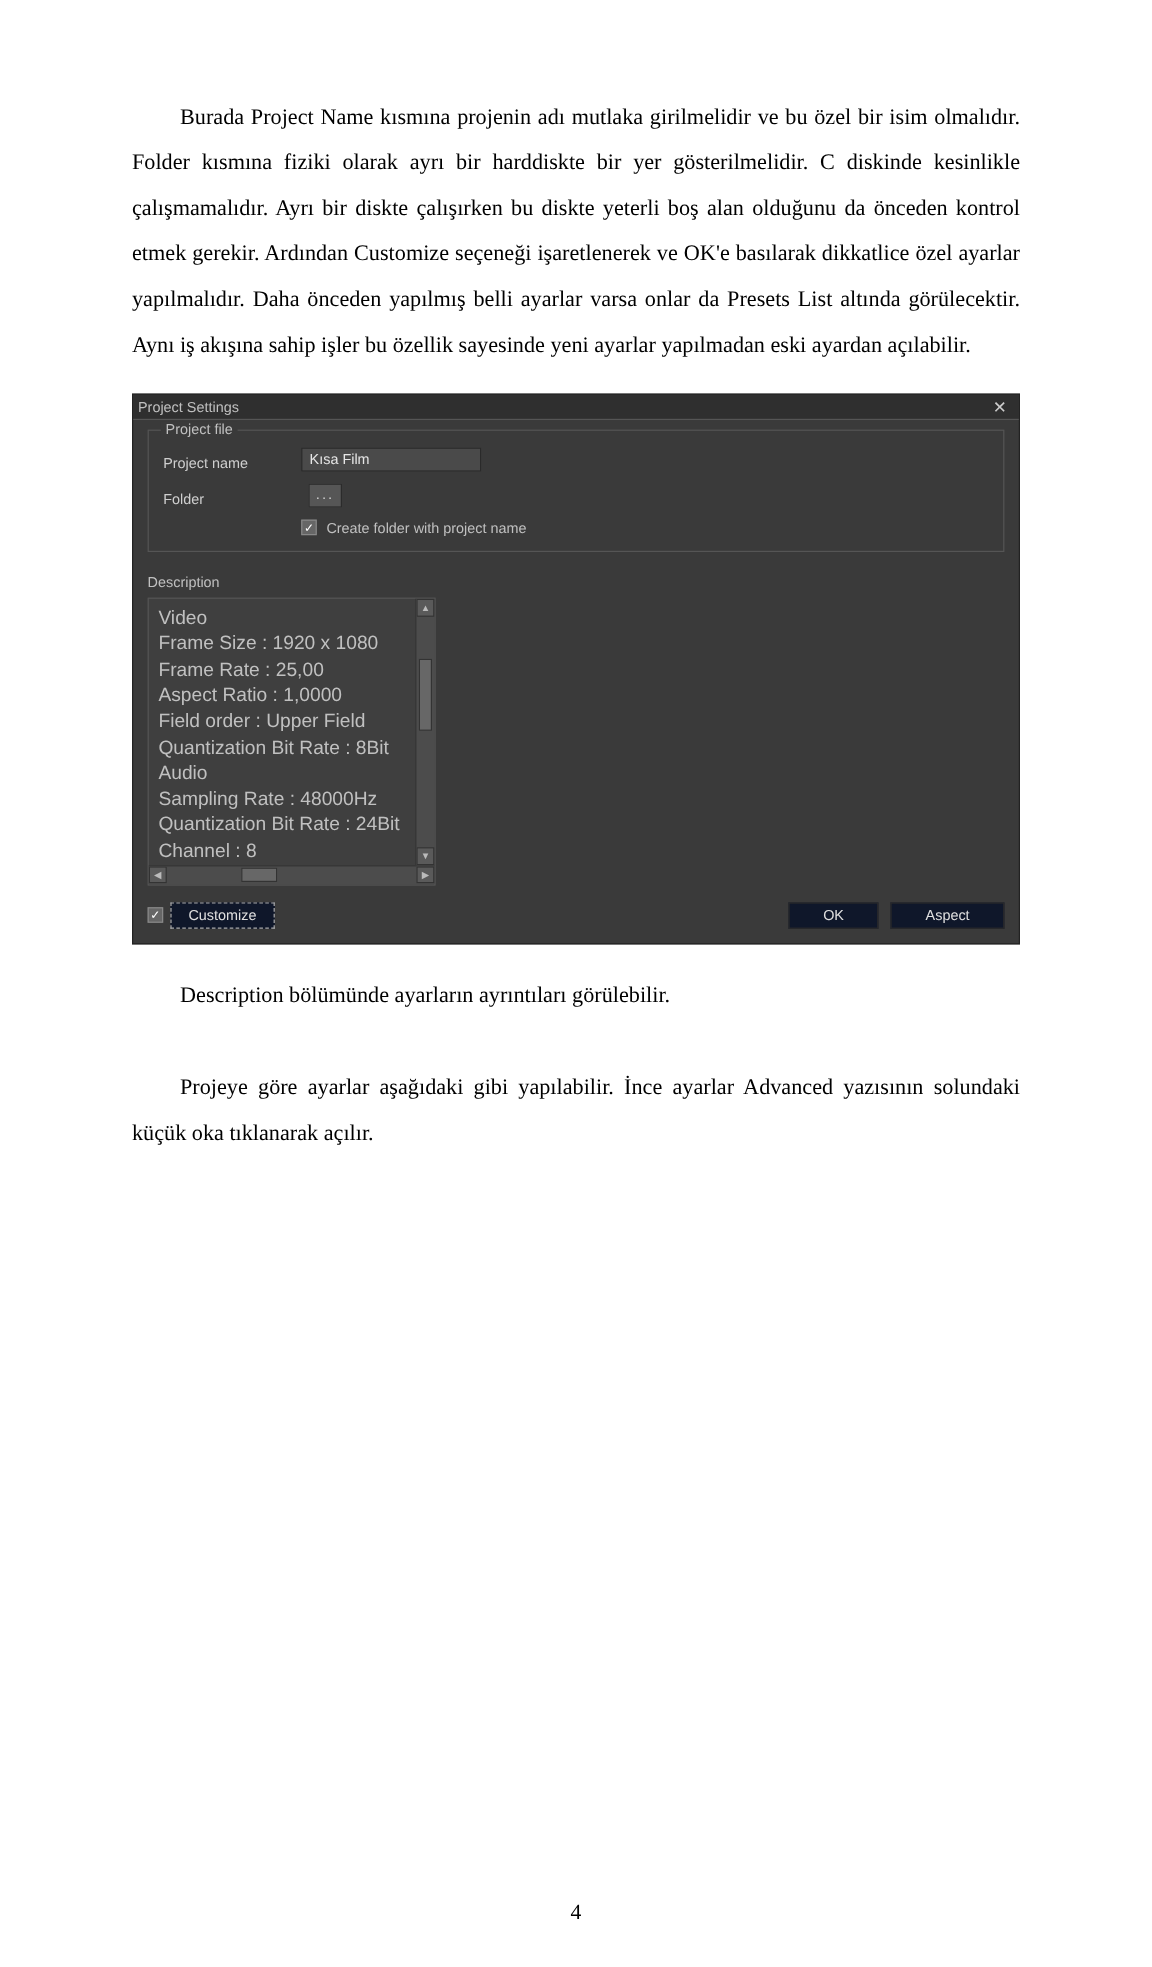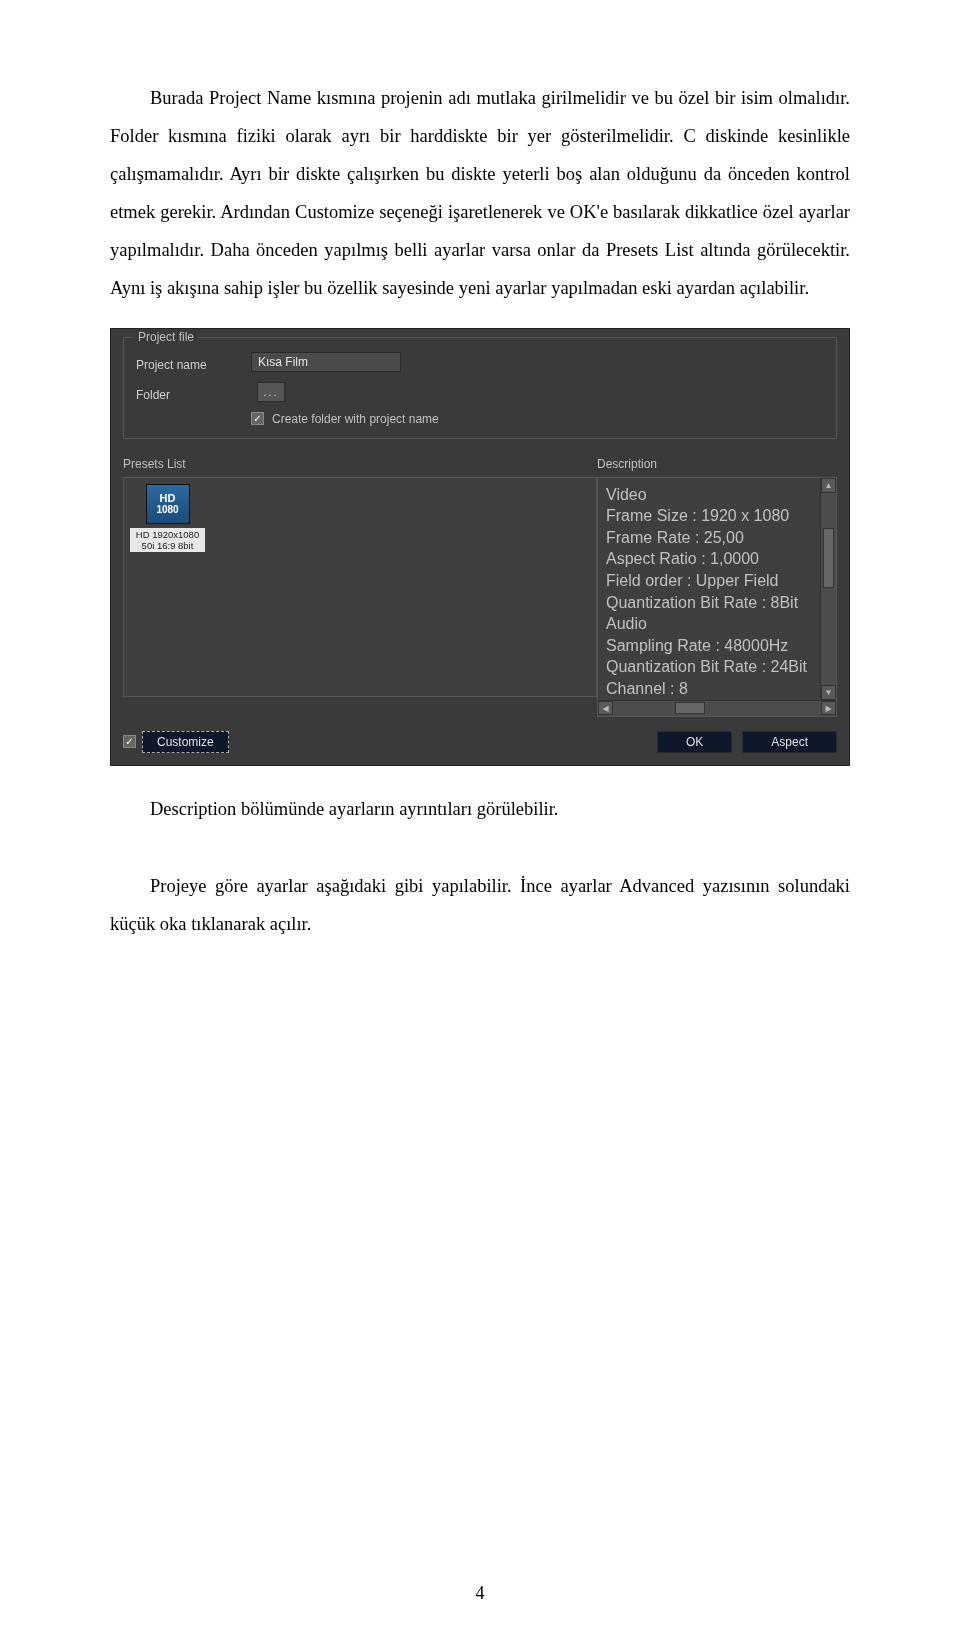--- a/index.html
+++ b/index.html
@@ -157,20 +157,24 @@
   .btn-row{display:flex;gap:10px;}
   .page-number{position:absolute;bottom:35px;left:0;right:0;text-align:center;font-size:18px;font-family:"Times New Roman",serif;}
 </style>
 </head>
 <body>
 
 <p class="para indent">Burada Project Name kısmına projenin adı mutlaka girilmelidir ve bu özel bir isim olmalıdır. Folder kısmına fiziki olarak ayrı bir harddiskte bir yer gösterilmelidir. C diskinde kesinlikle çalışmamalıdır. Ayrı bir diskte çalışırken bu diskte yeterli boş alan olduğunu da önceden kontrol etmek gerekir. Ardından Customize seçeneği işaretlenerek ve OK'e basılarak dikkatlice özel ayarlar yapılmalıdır. Daha önceden yapılmış belli ayarlar varsa onlar da Presets List altında görülecektir. Aynı iş akışına sahip işler bu özellik sayesinde yeni ayarlar yapılmadan eski ayardan açılabilir.</p>
 
 <div class="dialog">
 
+  <div class="titlebar">
+    <span class="titlebar-title">Project Settings</span>
+    <span class="titlebar-close">✕</span>
+  </div>
 
   <div class="dialog-body">
 
     <div class="fieldset">
       <span class="legend">Project file</span>
 
       <div class="form-row">
         <span class="label">Project name</span>
         <input type="text" class="text-input" value="Kısa Film" style="">
       </div>
@@ -180,35 +184,20 @@
         <span class="browse-chip">...</span>
       </div>
 
       <div class="checkbox-row">
         <span class="chk-box">✓</span>
         <span>Create folder with project name</span>
       </div>
     </div>
 
     <div class="lists-row">
-      <div class="presets-col">
-        <div class="col-title">Presets List</div>
-        <div class="preset-box">
-          <div class="preset-item">
-            <div class="preset-icon">
-              <span class="l1">HD</span>
-              <span class="l2">1080</span>
-            </div>
-            <div class="preset-label-box">
-              <div>HD 1920x1080</div>
-              <div>50i 16:9 8bit</div>
-            </div>
-          </div>
-        </div>
-      </div>
 
       <div class="desc-col">
         <div class="col-title">Description</div>
         <div class="desc-outer">
           <div class="desc-scroll">Video
  Frame Size : 1920 x 1080
  Frame Rate : 25,00
  Aspect Ratio : 1,0000
  Field order : Upper Field
  Quantization Bit Rate : 8Bit

